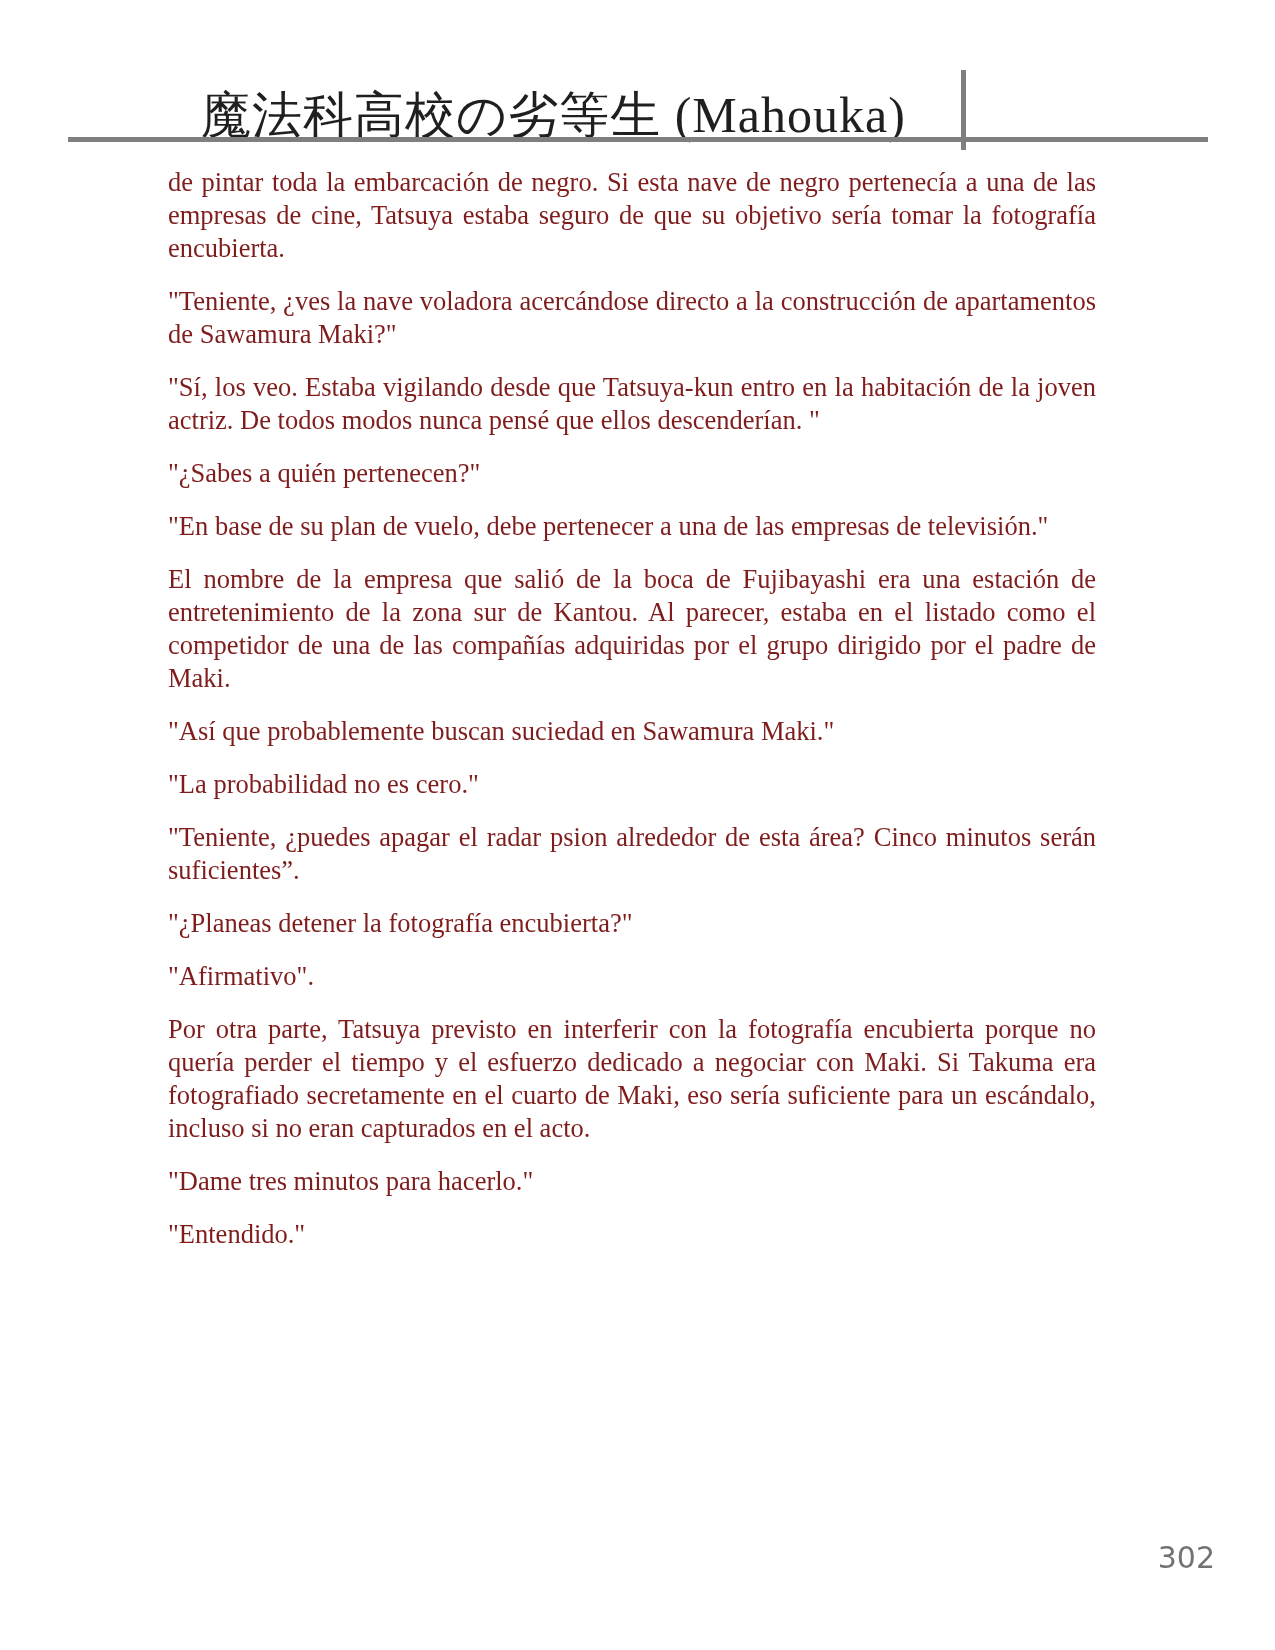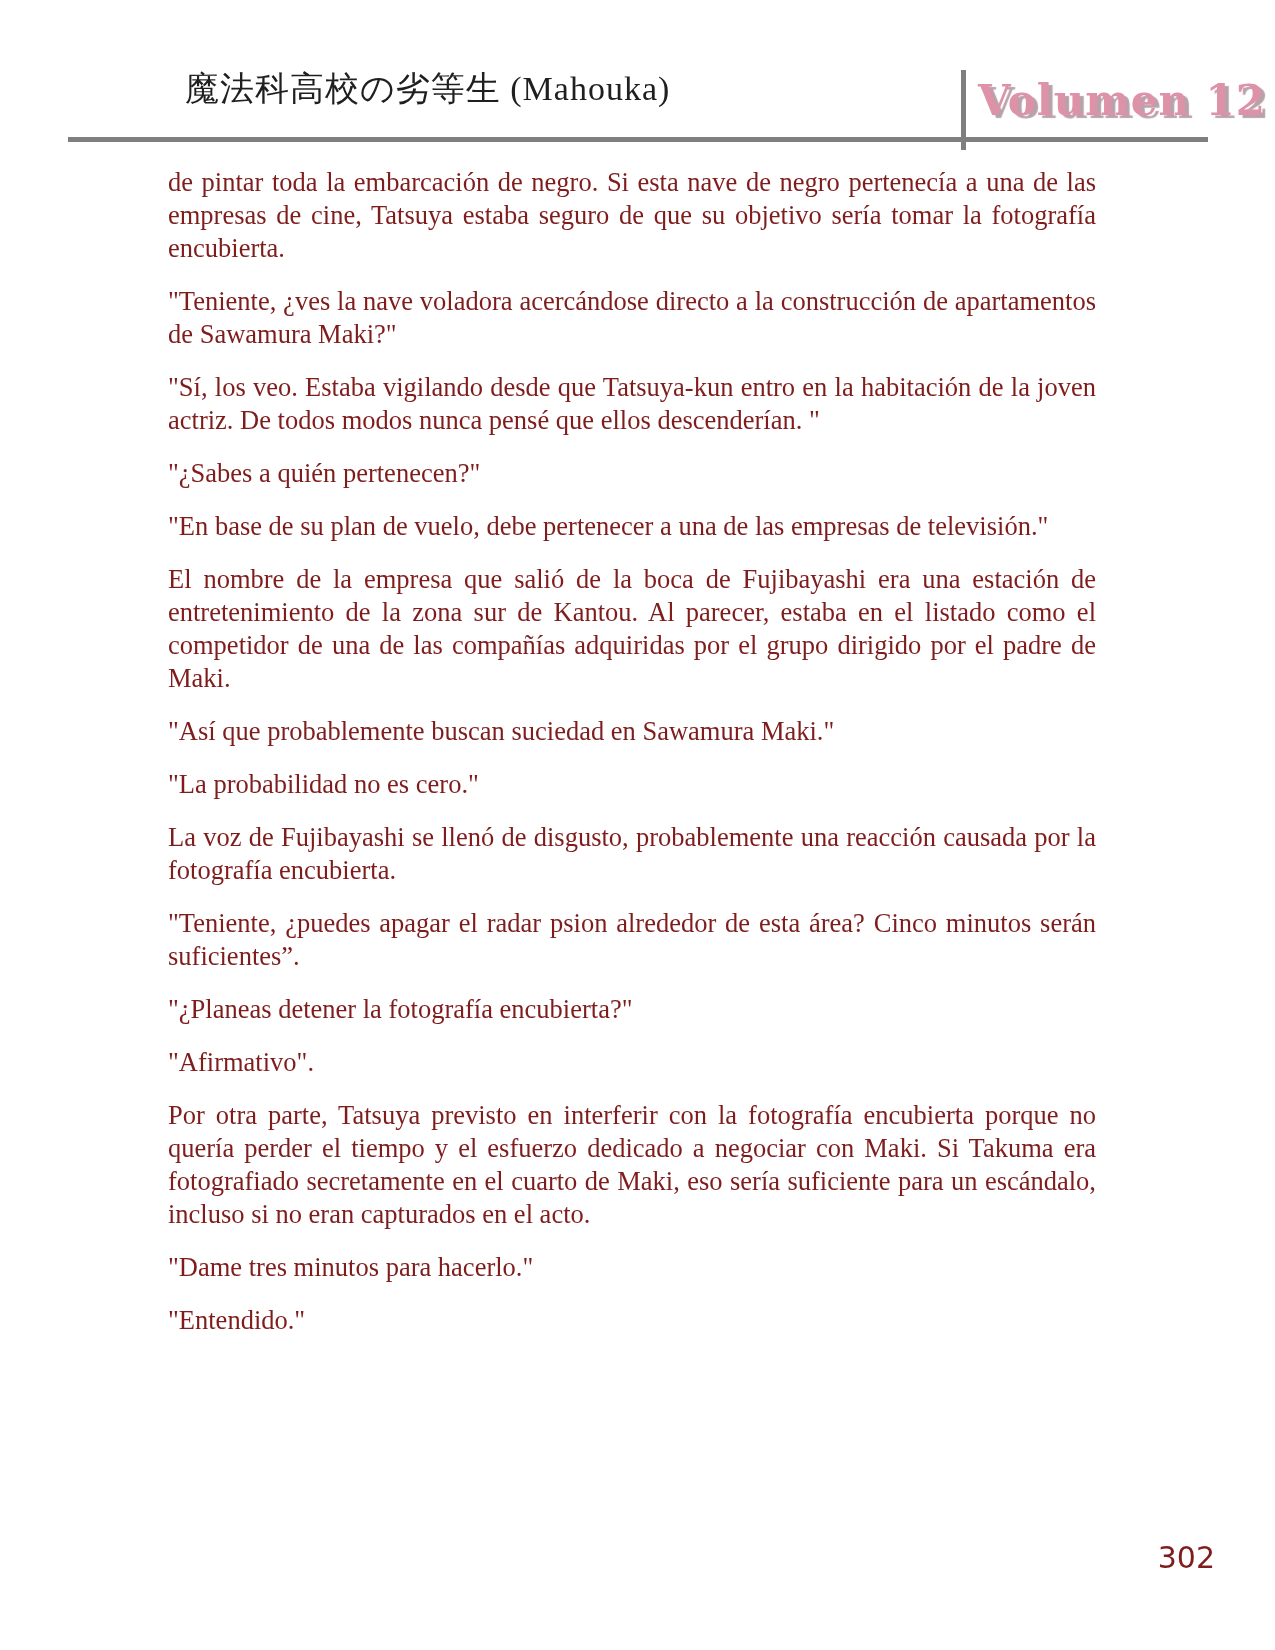--- a/index.html
+++ b/index.html
@@ -21,22 +21,22 @@
     position: absolute;
     left: 0;
     top: 0;
     width: 1275px;
     height: 150px;
   }
   .book-title {
     position: absolute;
     left: 185px;
     top: 66px;
-    margin: 0;
-    font-size: 34px;
+    margin: 16px;
+    font-size: 50px;
     font-weight: normal;
     color: #1f1f1f;
     letter-spacing: 1px;
     white-space: nowrap;
     font-family: "Liberation Serif", "DejaVu Serif", serif;
   }
   .header-vbar {
     position: absolute;
     left: 961px;
     top: 70px;
@@ -81,46 +81,44 @@
     margin: 0 0 20px 0;
     padding: 0;
   }
 
   
   .page-number {
     position: absolute;
     top: 1540px;
     right: 60px;
     font-size: 30px;
-    color: #7f1d1d;
+    color: #737373;
     font-family: "DejaVu Sans", "Liberation Sans", sans-serif;
   }
 </style>
 </head>
 <body>
 
 <div class="page">
 
   <header class="header">
     <h1 class="book-title">魔法科高校の劣等生 (Mahouka)</h1>
     <div class="header-vbar"></div>
-    <div class="volume-label">Volumen 12</div>
     <div class="header-rule"></div>
   </header>
 
   <main class="body-text">
     <p>de pintar toda la embarcación de negro. Si esta nave de negro pertenecía a una de las empresas de cine, Tatsuya estaba seguro de que su objetivo sería tomar la fotografía encubierta.</p>
     <p>"Teniente, ¿ves la nave voladora acercándose directo a la construcción de apartamentos de Sawamura Maki?"</p>
     <p>"Sí, los veo. Estaba vigilando desde que Tatsuya-kun entro en la habitación de la joven actriz. De todos modos nunca pensé que ellos descenderían. "</p>
     <p>"¿Sabes a quién pertenecen?"</p>
     <p>"En base de su plan de vuelo, debe pertenecer a una de las empresas de televisión."</p>
     <p>El nombre de la empresa que salió de la boca de Fujibayashi era una estación de entretenimiento de la zona sur de Kantou. Al parecer, estaba en el listado como el competidor de una de las compañías adquiridas por el grupo dirigido por el padre de Maki.</p>
     <p>"Así que probablemente buscan suciedad en Sawamura Maki."</p>
     <p>"La probabilidad no es cero."</p>
-    <p>La voz de Fujibayashi se llenó de disgusto, probablemente una reacción causada por la fotografía encubierta.</p>
     <p>"Teniente, ¿puedes apagar el radar psion alrededor de esta área? Cinco minutos serán suficientes”.</p>
     <p>"¿Planeas detener la fotografía encubierta?"</p>
     <p>"Afirmativo".</p>
     <p>Por otra parte, Tatsuya previsto en interferir con la fotografía encubierta porque no quería perder el tiempo y el esfuerzo dedicado a negociar con Maki. Si Takuma era fotografiado secretamente en el cuarto de Maki, eso sería suficiente para un escándalo, incluso si no eran capturados en el acto.</p>
     <p>"Dame tres minutos para hacerlo."</p>
     <p>"Entendido."</p>
   </main>
 
   <footer>
     <div class="page-number">302</div>

